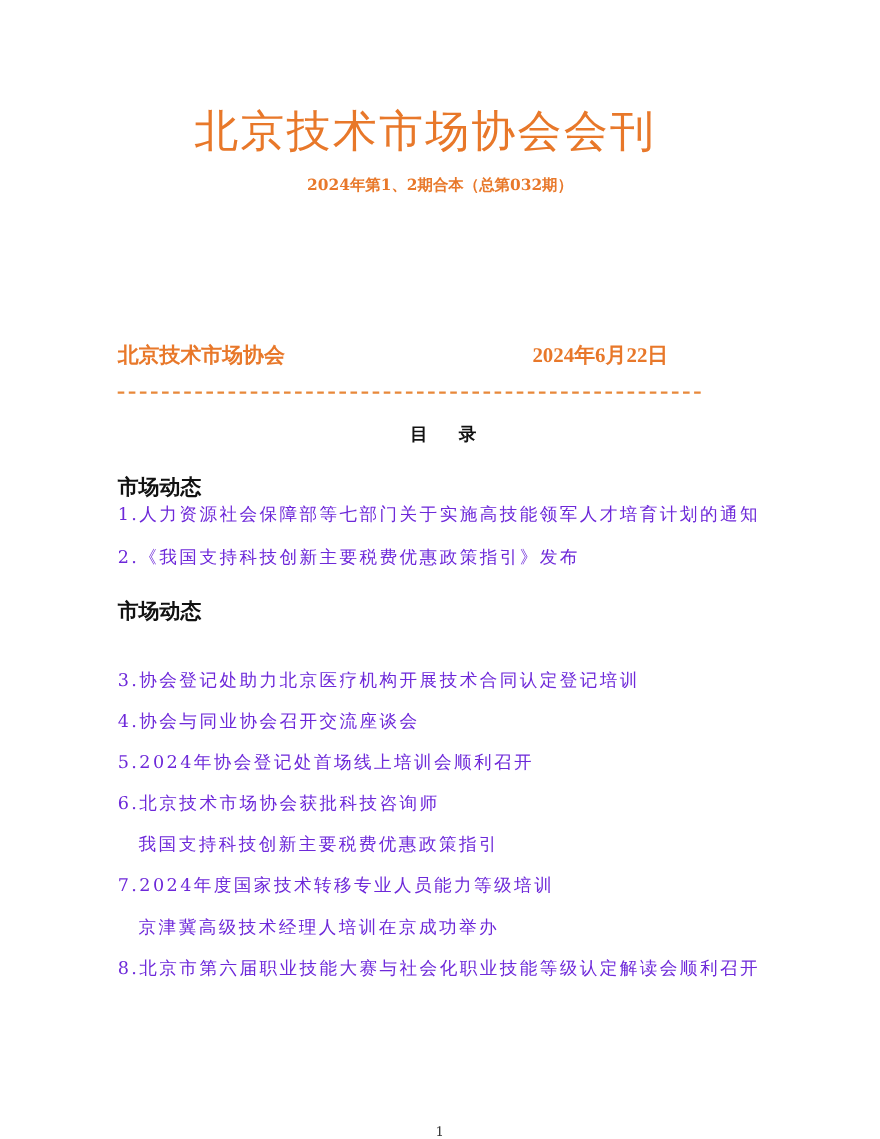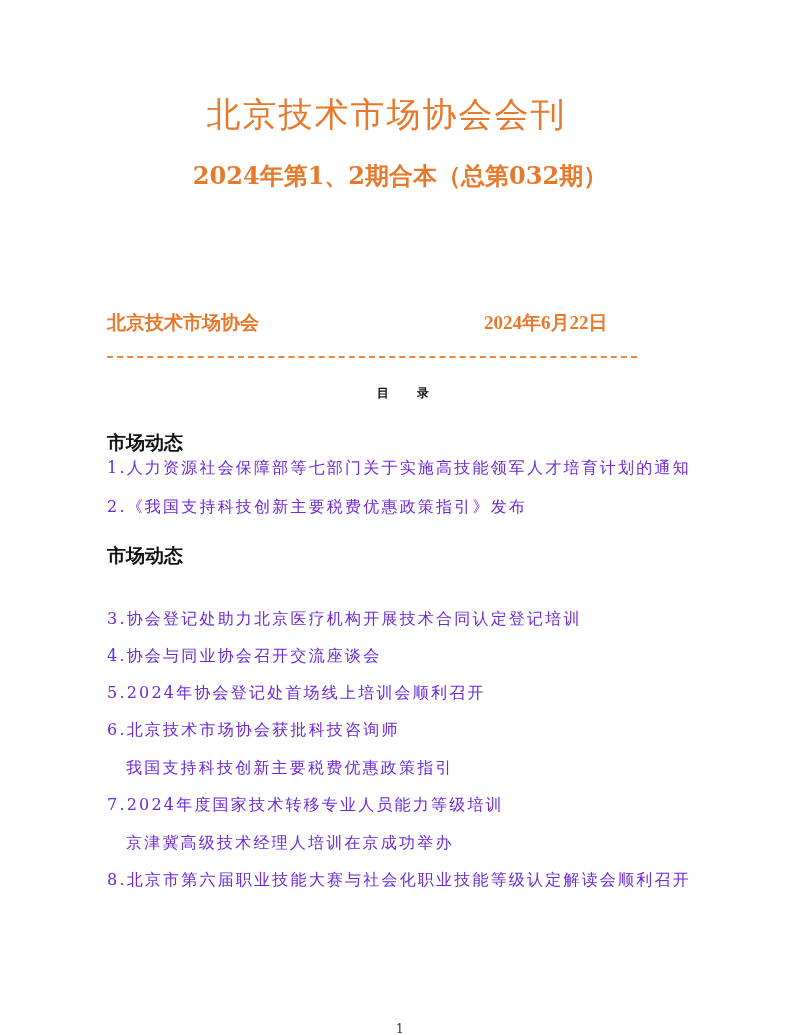--- a/index.html
+++ b/index.html
@@ -1,28 +1,28 @@
 <!DOCTYPE html>
 <html><head>
 <meta charset="utf-8">
 <style>
   html, body { margin:0; padding:0; background:#ffffff; }
   body { width:800px; height:1035px; position:relative; overflow:hidden;
          font-family:"DejaVu Serif","Liberation Serif",serif; color:#2a2a2a; }
   .title { position:absolute; left:0; width:773px; top:92px; text-align:center;
            font-family:"DejaVu Sans","Liberation Sans",sans-serif;
-           font-size:34px; letter-spacing:2px; color:#e8782a; }
+           font-size:40px; letter-spacing:2px; color:#e8782a; }
   .subtitle { position:absolute; left:0; width:800px; top:160px; text-align:center;
-              font-size:24px; font-weight:bold; color:#e8782a; }
+              font-size:14px; font-weight:bold; color:#e8782a; }
   .org { position:absolute; left:107px; top:310px; font-size:19px; font-weight:bold; color:#e8782a; }
   .date { position:absolute; left:484px; top:310px; font-size:19px; font-weight:bold; color:#e8782a;font-family:Liberation Serif, serif; }
   .rule { position:absolute; left:107px; top:356px; width:530px; height:0;
           border-top:2px dashed #e8883a; }
   .toc-title { position:absolute; left:0; width:800px; top:385px; text-align:center;
-               font-size:12px; font-weight:bold; color:#111; letter-spacing:28px; padding-left:34px; box-sizing:border-box; }
+               font-size:16px; font-weight:bold; color:#111; letter-spacing:28px; padding-left:34px; box-sizing:border-box; }
   .section { position:absolute; left:107px; font-size:19px; font-weight:bold; color:#111; }
   .item { position:absolute; left:107px; font-size:16px; letter-spacing:2.2px; color:#6d28d9; white-space:nowrap;text-align:center; }
   .item.cont { left:126px; }
   .page-num { position:absolute; left:396px; top:1022px; font-size:12px; color:#333; }
 </style>
 </head>
 <body>
 
 <div class="title">北京技术市场协会会刊</div>
 <div class="subtitle">2024年第1、2期合本（总第032期）</div>

